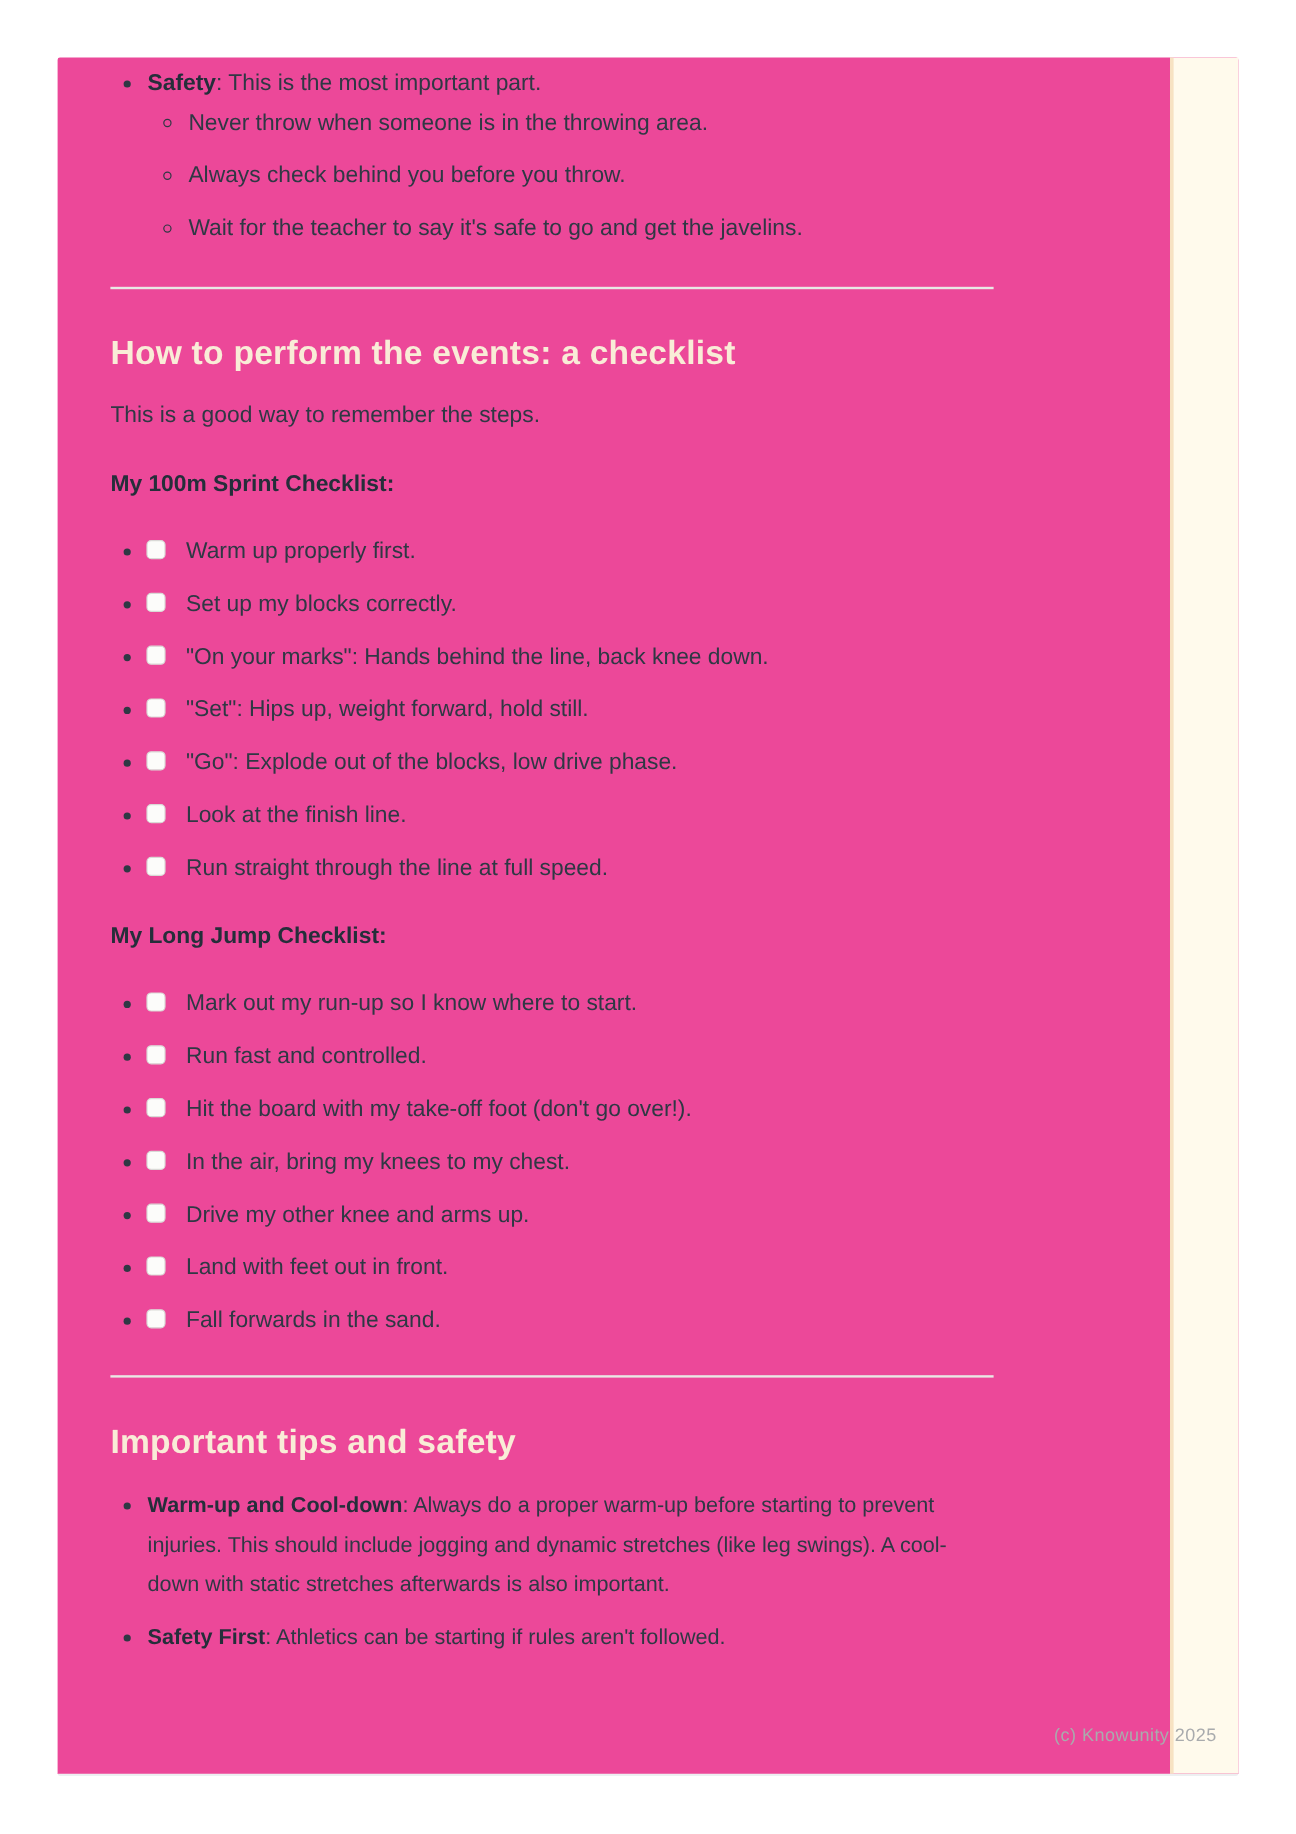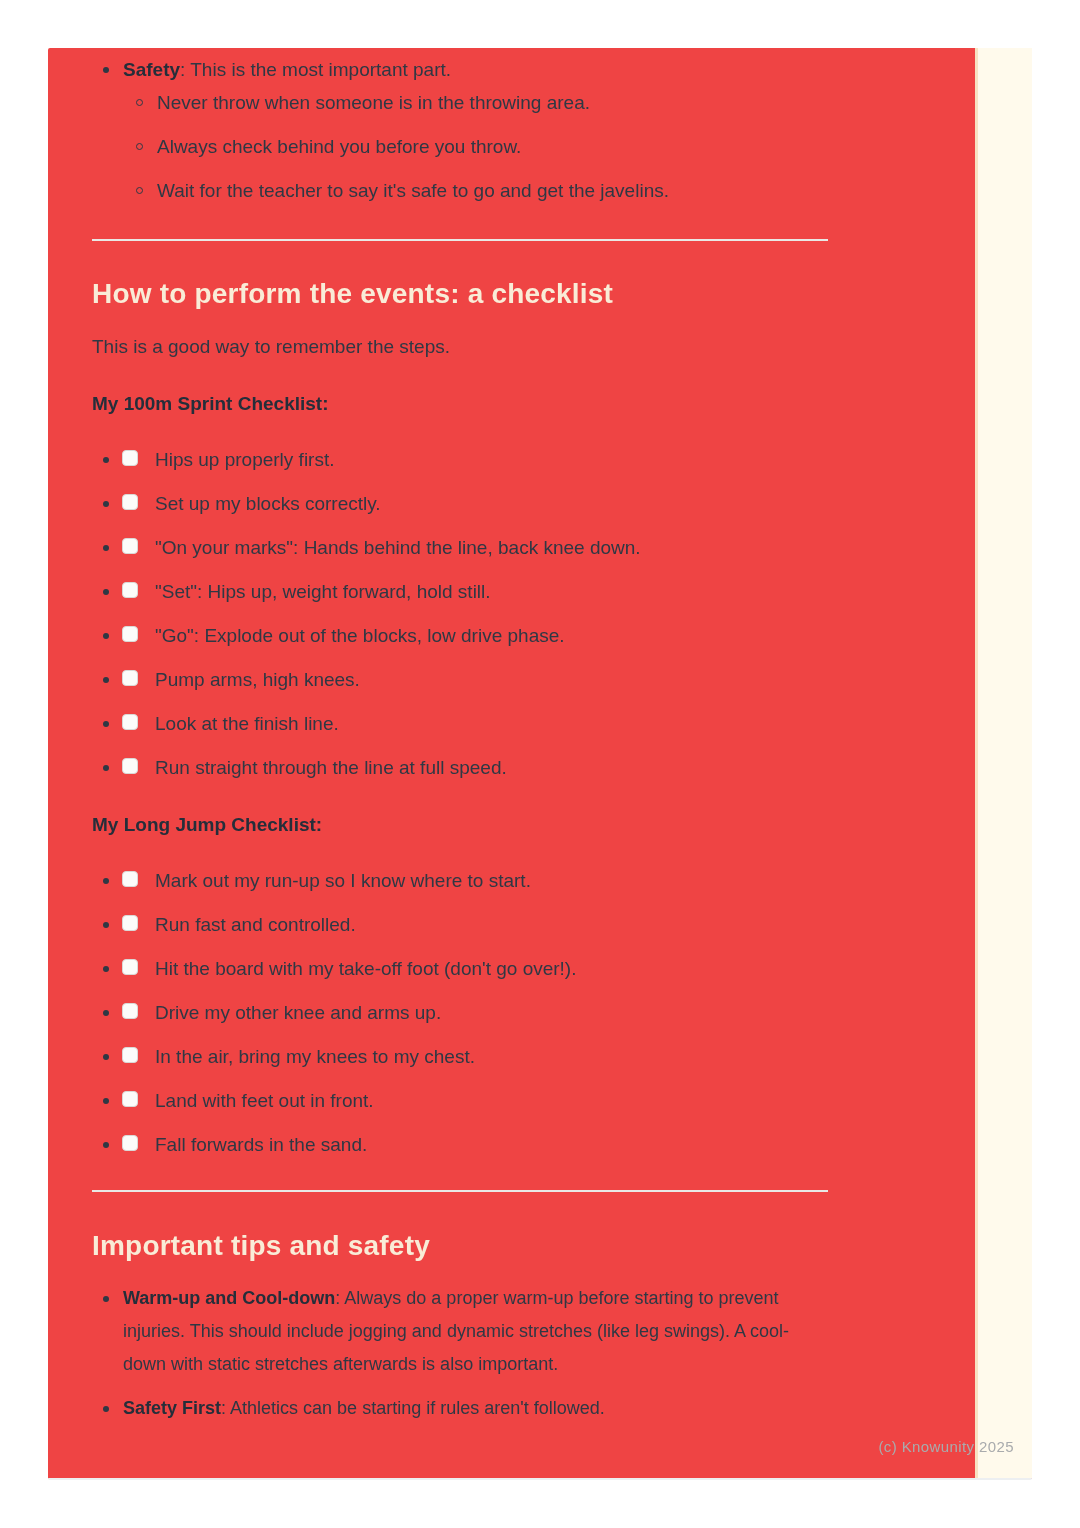--- a/index.html
+++ b/index.html
@@ -8,21 +8,21 @@
     background: #ffffff;
     font-family: "Liberation Sans", sans-serif;
     position: relative;
     overflow: hidden;
     color: #2f3844;
   }
   .doc-page {
     position: absolute;
     left: 48px; top: 48px;
     width: 984px; height: 1430px;
-    background: #ef4444;
+    background: #ec4899;
     border-bottom: 2px solid #edeff1;
     border-radius: 2px;
   }
   .page-edge {
     position: absolute;
     top: 0; right: 0; bottom: 0;
     width: 54px;
     background: #fffaec;
     border-left: 3px solid #f7e2c2;
   }
@@ -137,21 +137,21 @@
     <h2 class="accent">How to perform the events: a checklist</h2>
 
     <p class="intro">This is a good way to remember the steps.</p>
 
     <p class="list-title">My 100m Sprint Checklist:</p>
 
     <div class="checklist">
       <div class="row check-row">
         <span class="dot"></span>
         <span class="checkbox"></span>
-        <span class="label">Hips up properly first.</span>
+        <span class="label">Warm up properly first.</span>
       </div>
       <div class="row check-row">
         <span class="dot"></span>
         <span class="checkbox"></span>
         <span class="label">Set up my blocks correctly.</span>
       </div>
       <div class="row check-row">
         <span class="dot"></span>
         <span class="checkbox"></span>
         <span class="label">"On your marks": Hands behind the line, back knee down.</span>
@@ -162,25 +162,20 @@
         <span class="label">"Set": Hips up, weight forward, hold still.</span>
       </div>
       <div class="row check-row">
         <span class="dot"></span>
         <span class="checkbox"></span>
         <span class="label">"Go": Explode out of the blocks, low drive phase.</span>
       </div>
       <div class="row check-row">
         <span class="dot"></span>
         <span class="checkbox"></span>
-        <span class="label">Pump arms, high knees.</span>
-      </div>
-      <div class="row check-row">
-        <span class="dot"></span>
-        <span class="checkbox"></span>
         <span class="label">Look at the finish line.</span>
       </div>
       <div class="row check-row">
         <span class="dot"></span>
         <span class="checkbox"></span>
         <span class="label">Run straight through the line at full speed.</span>
       </div>
     </div>
 
     <p class="list-title">My Long Jump Checklist:</p>
@@ -197,26 +192,26 @@
         <span class="label">Run fast and controlled.</span>
       </div>
       <div class="row check-row">
         <span class="dot"></span>
         <span class="checkbox"></span>
         <span class="label">Hit the board with my take-off foot (don't go over!).</span>
       </div>
       <div class="row check-row">
         <span class="dot"></span>
         <span class="checkbox"></span>
+        <span class="label">In the air, bring my knees to my chest.</span>
+      </div>
+      <div class="row check-row">
+        <span class="dot"></span>
+        <span class="checkbox"></span>
         <span class="label">Drive my other knee and arms up.</span>
-      </div>
-      <div class="row check-row">
-        <span class="dot"></span>
-        <span class="checkbox"></span>
-        <span class="label">In the air, bring my knees to my chest.</span>
       </div>
       <div class="row check-row">
         <span class="dot"></span>
         <span class="checkbox"></span>
         <span class="label">Land with feet out in front.</span>
       </div>
       <div class="row check-row">
         <span class="dot"></span>
         <span class="checkbox"></span>
         <span class="label">Fall forwards in the sand.</span>

